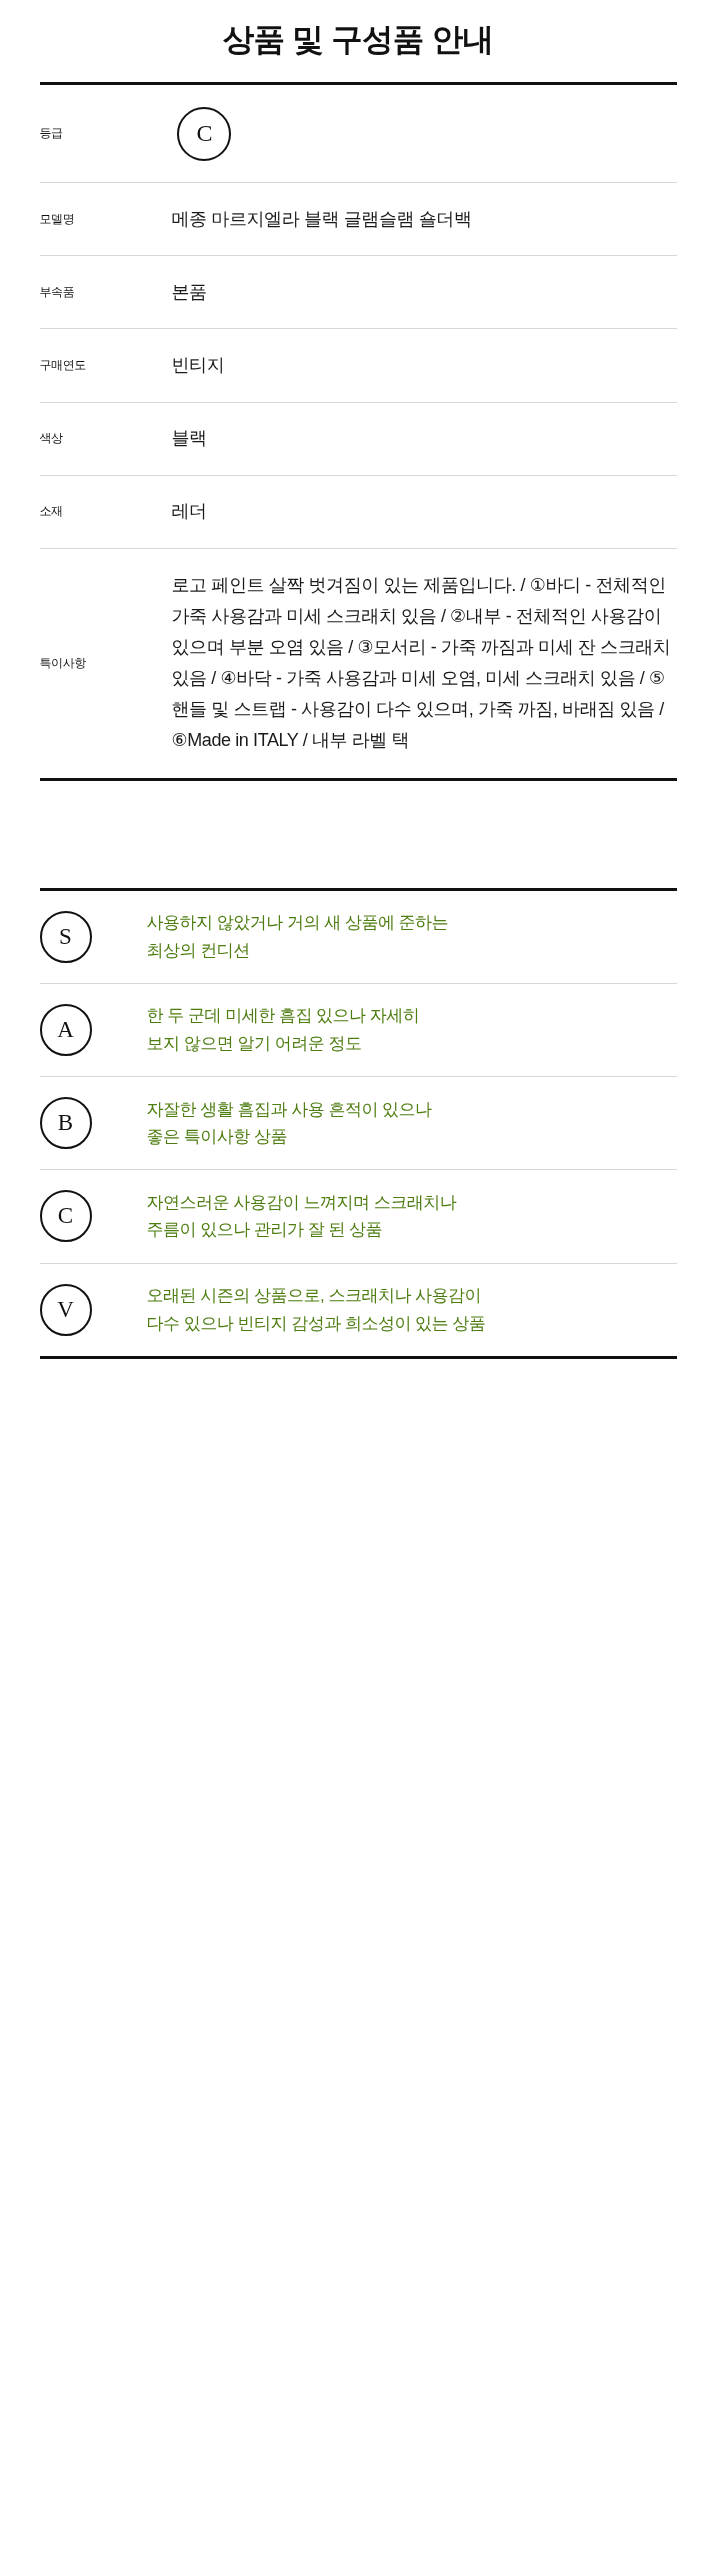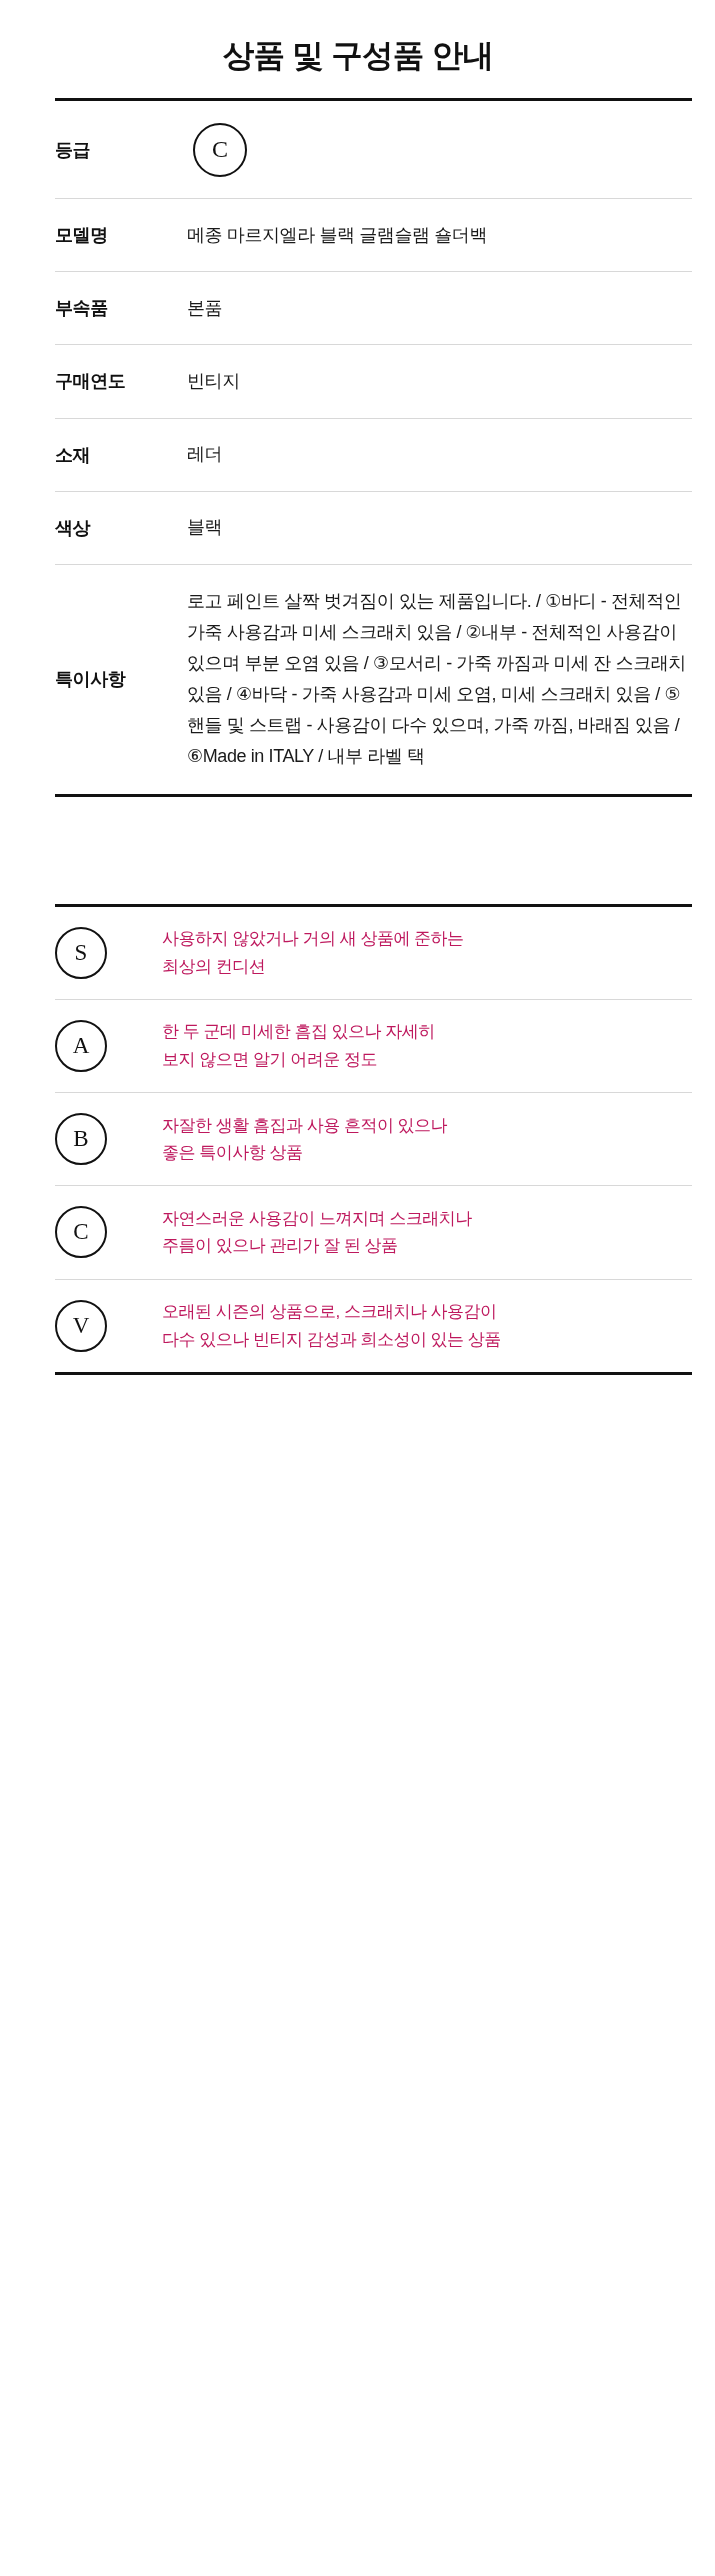--- a/index.html
+++ b/index.html
@@ -10,21 +10,21 @@
   }
   body {
     width: 716px;
     height: 2576px;
     font-family: "Liberation Sans", "DejaVu Sans", sans-serif;
     color: #1a1a1a;
     position: relative;
   }
   .page {
     width: 716px;
-    padding: 16px;
+    padding: 0;
   }
 
   
   .section-one {
     padding: 0 39px;
   }
   .main-title {
     text-align: center;
     font-size: 31.5px;
     font-weight: bold;
@@ -45,22 +45,22 @@
   table.spec td {
     border-bottom: 1.4px solid #d8d8d8;
     vertical-align: middle;
     padding: 21.5px 0;
   }
   table.spec tr:last-child td {
     border-bottom: 3.6px solid #111;
   }
   td.label {
     width: 132px;
-    font-weight: bold;
-    font-size: 18px;
+    font-weight: normal;
+    font-size: 12px;
     padding-left: 26px;
     letter-spacing: -0.4px;
     color: #111;
   }
   td.value {
     font-size: 18px;
     letter-spacing: -0.4px;
     line-height: 1.62;
     color: #1a1a1a;
     padding-right: 14.3px;
@@ -136,21 +136,21 @@
     justify-content: center;
     font-size: 23px;
     font-weight: 500;
     font-family: "Liberation Serif", "DejaVu Serif", serif;
     color: #111;
   }
   td.grade-desc {
     font-size: 17px;
     line-height: 1.62;
     letter-spacing: -0.5px;
-    color: #be185d;
+    color: #4d7c0f;
     padding-right: 10px;
     margin-left: 40px;
   }
   .desc-line { display: block; }
 </style>
 </head>
 <body>
 
 <div class="page">
 
@@ -176,27 +176,27 @@
           <td class="label">부속품</td>
           <td class="value">본품</td>
         </tr>
 
         <tr>
           <td class="label">구매연도</td>
           <td class="value">빈티지</td>
         </tr>
 
         <tr>
+          <td class="label">색상</td>
+          <td class="value">블랙</td>
+        </tr>
+
+        <tr>
           <td class="label">소재</td>
           <td class="value">레더</td>
-        </tr>
-
-        <tr>
-          <td class="label">색상</td>
-          <td class="value">블랙</td>
         </tr>
 
 
         <tr>
           <td class="label">특이사항</td>
           <td class="value notes-value">로고 페인트 살짝 벗겨짐이 있는 제품입니다. / ①바디 - 전체적인 가죽 사용감과 미세 스크래치 있음 / ②내부 - 전체적인 사용감이 있으며 부분 오염 있음 / ③모서리 - 가죽 까짐과 미세 잔 스크래치 있음 / ④바닥 - 가죽 사용감과 미세 오염, 미세 스크래치 있음 / ⑤핸들 및 스트랩 - 사용감이 다수 있으며, 가죽 까짐, 바래짐 있음 / ⑥Made in ITALY / 내부 라벨 택</td>
         </tr>
       </tbody>
     </table>
   </div>

